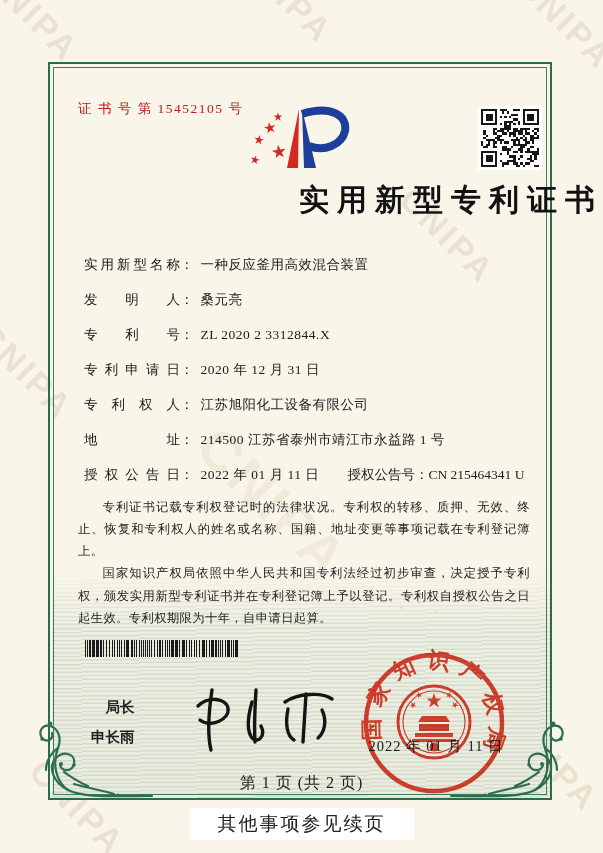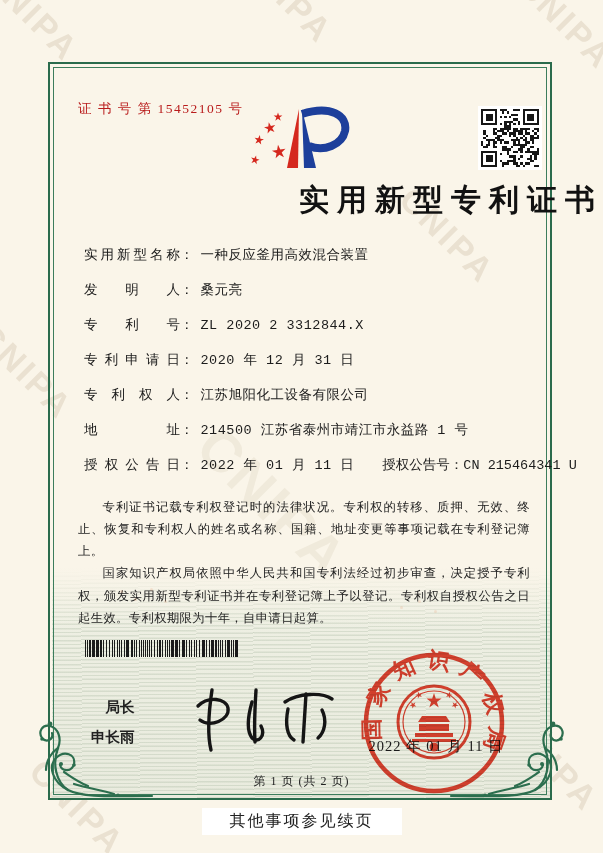--- a/index.html
+++ b/index.html
@@ -69,21 +69,21 @@
   .logo{position:absolute;left:242px;top:105px;width:118px;height:66px;}
   .qr{position:absolute;left:478px;top:106px;width:64px;height:64px;
       background:#fff;padding:3px;box-sizing:border-box;}
   .title{
     position:absolute;left:0;top:180px;width:100%;
     text-align:right;font-size:30px;font-weight:600;
     letter-spacing:8px;color:#111;
   }
 
   
-  .fields{position:absolute;left:84px;top:246px;width:450px;font-size:13.5px;font-family:Liberation Mono, monospace;}
+  .fields{position:absolute;left:84px;top:255px;width:450px;font-size:13.5px;}
   .frow{margin-bottom:16px;line-height:19px;white-space:nowrap;}
   .flabel{
     display:inline-block;width:96px;
     text-align:justify;text-align-last:justify;
     vertical-align:top;
   }
   .fvalue{margin-left:7px;letter-spacing:.5px;}
   .flabel2{margin-left:28px;}
 
   
@@ -110,28 +110,28 @@
         mix-blend-mode:multiply;opacity:.95;}
   .seal-date{
     position:absolute;left:363px;top:737px;width:146px;
     text-align:center;font-size:14.5px;color:#1a1a1a;letter-spacing:1px;
     white-space:nowrap;
   }
 
   
   .page-info{
     position:absolute;left:0;top:773px;width:100%;
-    text-align:center;font-size:12px;color:#222;letter-spacing:1px;
+    text-align:center;font-size:16px;color:#222;letter-spacing:1px;
   }
   .note{
     position:absolute;left:0;top:808px;width:100%;text-align:center;
   }
   .note span{
     display:inline-block;background:#ffffff;padding:3px 28px;
-    font-size:16px;letter-spacing:2px;color:#222;
+    font-size:19px;letter-spacing:2px;color:#222;
   }
 </style>
 </head>
 <body>
 
 <div class="page">
 
   <div class="wm wm1">CNIPA</div>
   <div class="wm wm2">CNIPA</div>
   <div class="wm wm3">CNIPA</div>

